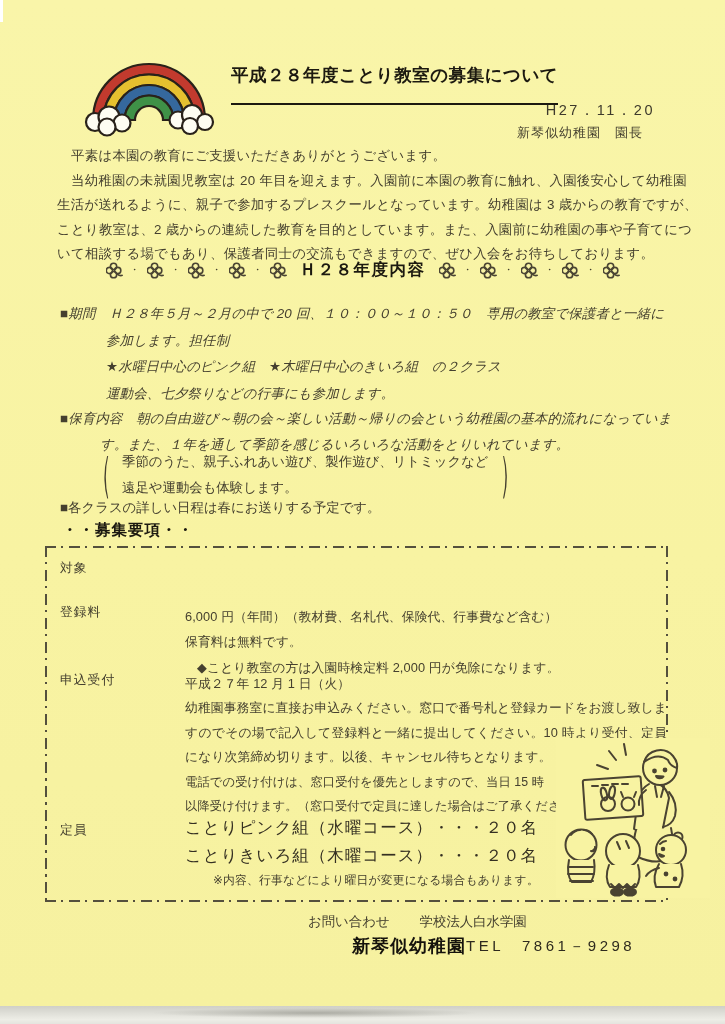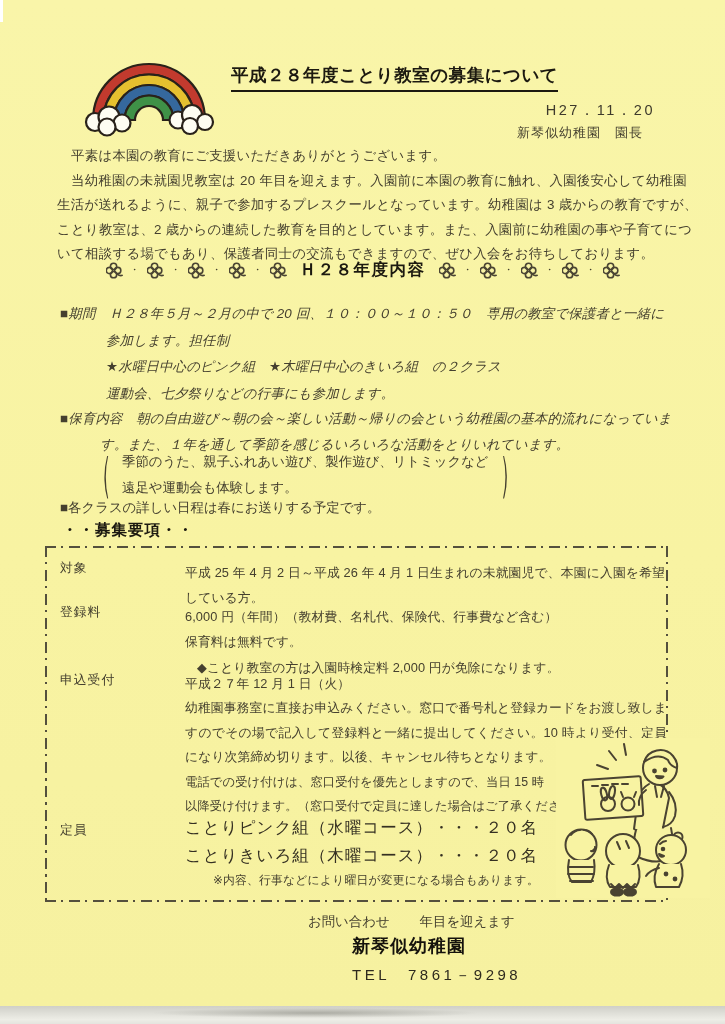--- a/index.html
+++ b/index.html
@@ -21,21 +21,21 @@
     background:radial-gradient(ellipse at center, rgba(110,110,100,.45), rgba(110,110,100,0) 70%); }
   .sliver { position:absolute; left:0; top:0; width:3px; height:22px; background:#ffffff; }
 
   .abs { position:absolute; }
   .nw { white-space:nowrap; }
 
   
   .rainbow { left:82px; top:54px; width:136px; height:90px; }
   .title {
     left:231px; top:63px; font-size:17.5px; font-weight:700; color:#1c1910;
-    letter-spacing:.5px; border-bottom:2.2px solid #1c1910; padding-bottom:3px;
+    letter-spacing:.5px; border-bottom:2.2px solid #1c1910; padding-bottom:16px;
   }
   .docdate { right:70px; top:101px; font-size:14.5px; letter-spacing:2.5px; color:#3e3a2c;margin-left:9px; }
   .docauthor { right:82px; top:124px; font-size:13px; letter-spacing:1px; }
 
   
   .intro { left:57px; top:144px; font-size:13.4px; line-height:24.6px; letter-spacing:.3px; }
   .intro .ind { padding-left:14px; }
 
   
   .sectionhead { left:0; top:259px; width:725px; display:flex; justify-content:center;
@@ -72,21 +72,21 @@
   .cont-moushikomi .body { text-align:justify; }
   .cont-moushikomi .small { font-size:12.3px; }
   .lbl-teiin { left:60px; top:822px; } .cont-teiin { left:185px; top:814px; }
   .cont-teiin .big { font-size:16.5px; line-height:27.5px; letter-spacing:1px; color:#353022; }
   .cont-teiin .note { font-size:11.8px; margin-top:4px; padding-left:28px; letter-spacing:.2px; }
 
   .illustration { left:556px; top:738px; width:154px; height:160px; background:#f8f3a2; }
 
   
   .footer-inquiry { left:308px; top:913px; font-size:13.4px; display:flex; gap:30px; }
-  .footer-school { left:352px; top:934px; display:flex; align-items:flex-start; gap:8px;flex-direction:column; }
+  .footer-school { left:352px; top:934px; display:flex; align-items:center; gap:0; }
   .footer-school .school { font-size:18px; font-weight:700; color:#15120c; letter-spacing:1px; }
   .footer-school .tel { font-size:15px; letter-spacing:3.5px; color:#2e2a1e; }
 </style>
 </head>
 <body>
 
 <svg width="0" height="0" style="position:absolute">
   <defs>
     <g id="cloverdef" fill="none" stroke="#4a4433" stroke-width="1.7" stroke-linecap="round">
       <circle cx="8" cy="4.6" r="3.3"></circle>
@@ -209,21 +209,20 @@
   <div class="abs recruithead nw">・・募集要項・・</div>
 
   <div class="abs dashbox">
     <div class="dash-h" style="top:0"></div>
     <div class="dash-h" style="bottom:0"></div>
     <div class="dash-v" style="left:0"></div>
     <div class="dash-v" style="right:0"></div>
   </div>
 
   <div class="abs boxlabel lbl-taishou nw">対象</div>
-  <div class="abs boxtext cont-taishou">平成 25 年 4 月 2 日～平成 26 年 4 月 1 日生まれの未就園児で、本園に入園を希望している方。</div>
 
   <div class="abs boxlabel lbl-touroku nw">登録料</div>
   <div class="abs boxtext cont-touroku">
     <div class="nw">6,000 円（年間）（教材費、名札代、保険代、行事費など含む）</div>
     <div class="nw">保育料は無料です。</div>
     <div class="nw bullet">◆ことり教室の方は入園時検定料 2,000 円が免除になります。</div>
   </div>
 
   <div class="abs boxlabel lbl-moushikomi nw">申込受付</div>
   <div class="abs boxtext cont-moushikomi">
@@ -292,21 +291,21 @@
         <path d="M103 126 q-7 12 -3 23 l23 0 q6 -11 2 -23" fill="#f8f3a2"></path>
         <circle cx="110" cy="136" r="1.4" fill="#4a4331"></circle>
         <circle cx="119" cy="141" r="1.4" fill="#4a4331"></circle>
         <path d="M103 130 q-9 2 -13 8"></path>
       </g>
     </svg>
   </div>
 
   <div class="abs footer-inquiry">
     <span class="nw">お問い合わせ</span>
-    <span class="nw">年目を迎えます</span>
+    <span class="nw">学校法人白水学園</span>
   </div>
   <div class="abs footer-school">
     <span class="school nw">新琴似幼稚園</span>
     <span class="tel nw"><span>TEL</span>　<span>7861－9298</span></span>
   </div>
 
   <div class="sliver"></div>
 </div>
 
 <div class="scanedge">

